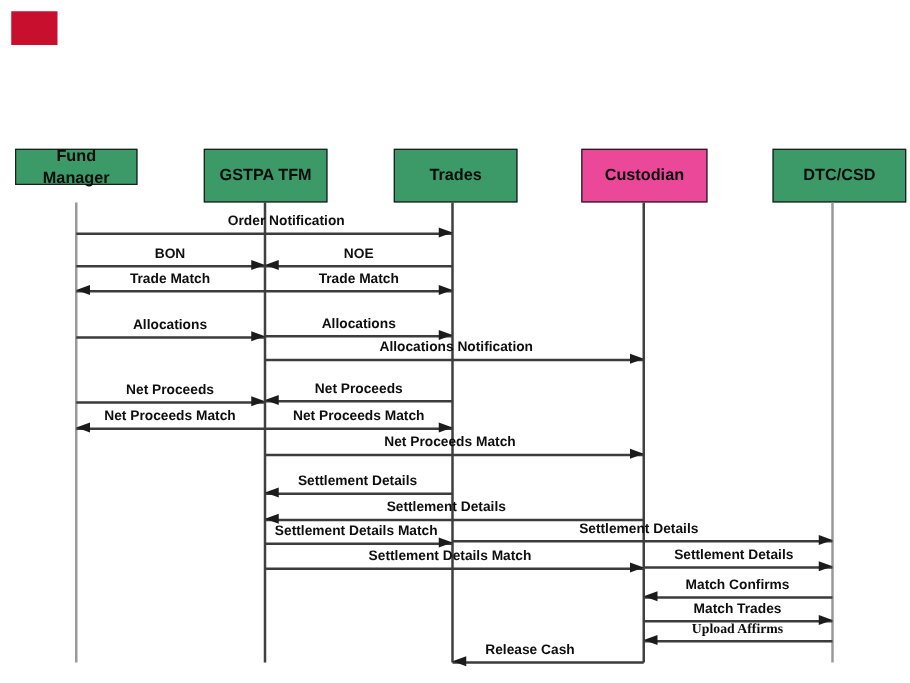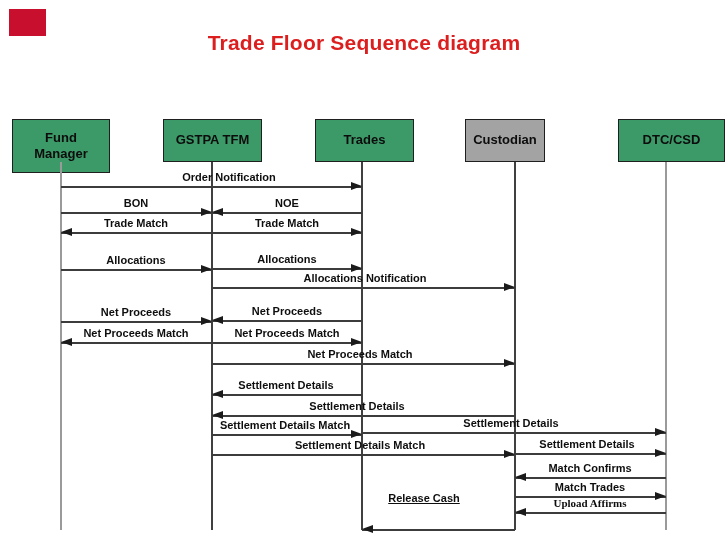--- a/index.html
+++ b/index.html
@@ -33,36 +33,35 @@
   .msg-label{
     position:absolute;font-weight:bold;font-size:11px;color:#0e0e0e;
     white-space:nowrap;transform:translateX(-50%);line-height:13px;
   }
 </style>
 </head>
 <body>
 
 <div id="slide">
   <div id="corner-square" style="background: rgb(200, 16, 46);"></div>
-  <div id="title" style="color: rgb(220, 30, 30);">Trade Floor Sequence diagram</div>
   <div id="actors">
-      <div class="actor-box" style="left: 12px; top: 119px; width: 98px; height: 54px; background: rgb(59, 154, 104); border-color: rgb(31, 31, 31);">
+      <div class="actor-box" style="left: 12px; top: 119px; width: 98px; height: 29px; background: rgb(59, 154, 104); border-color: rgb(31, 31, 31);">
         <span class="actor-label">Fund
 Manager</span>
       </div>
       <div class="lifeline" style="left: 60px; top: 162px; height: 368px; background: rgb(154, 154, 154);"></div>
       <div class="actor-box" style="left: 163px; top: 119px; width: 99px; height: 43px; background: rgb(59, 154, 104); border-color: rgb(31, 31, 31);">
         <span class="actor-label">GSTPA TFM</span>
       </div>
       <div class="lifeline" style="left: 211px; top: 162px; height: 368px; background: rgb(64, 64, 64);"></div>
       <div class="actor-box" style="left: 315px; top: 119px; width: 99px; height: 43px; background: rgb(59, 154, 104); border-color: rgb(31, 31, 31);">
         <span class="actor-label">Trades</span>
       </div>
       <div class="lifeline" style="left: 361px; top: 162px; height: 368px; background: rgb(64, 64, 64);"></div>
-      <div class="actor-box" style="left: 465px; top: 119px; width: 80px; height: 43px; background: #a3a3a3; border-color: rgb(31, 31, 31);">
+      <div class="actor-box" style="left: 465px; top: 119px; width: 101px; height: 43px; background: #ec4899; border-color: rgb(31, 31, 31);">
         <span class="actor-label">Custodian</span>
       </div>
       <div class="lifeline" style="left: 514px; top: 162px; height: 368px; background: rgb(64, 64, 64);"></div>
       <div class="actor-box" style="left: 618px; top: 119px; width: 107px; height: 43px; background: rgb(59, 154, 104); border-color: rgb(31, 31, 31);">
         <span class="actor-label">DTC/CSD</span>
       </div>
       <div class="lifeline" style="left: 665px; top: 162px; height: 368px; background: rgb(154, 154, 154);"></div>
     </div>
   <div id="messages">
       <div class="msg-line" style="left: 61px; width: 301px; top: 186px; background: rgb(60, 60, 60);"></div>
@@ -126,15 +125,15 @@
       <div class="arrow-head left" style="top: 473px; left: 515px;"></div>
       <div class="msg-label" style="left: 590px; top: 462px;">Match Confirms</div>
       <div class="msg-line" style="left: 515px; width: 151px; top: 496px; background: rgb(60, 60, 60);"></div>
       <div class="arrow-head right" style="top: 492px; left: 655px;"></div>
       <div class="msg-label" style="left: 590px; top: 481px;">Match Trades</div>
       <div class="msg-line" style="left: 515px; width: 151px; top: 512px; background: rgb(60, 60, 60);"></div>
       <div class="arrow-head left" style="top: 508px; left: 515px;"></div>
       <div class="msg-label" style="left: 590px; top: 497px; font-family: Liberation Serif, serif;">Upload Affirms</div>
       <div class="msg-line" style="left: 362px; width: 153px; top: 529px; background: rgb(60, 60, 60);"></div>
       <div class="arrow-head left" style="top: 525px; left: 362px;"></div>
-      <div class="msg-label" style="left: 424px; top: 492px; text-decoration: underline;">Release Cash</div>
+      <div class="msg-label" style="left: 424px; top: 514px;">Release Cash</div>
     </div>
 </div>
 
 </body></html>

